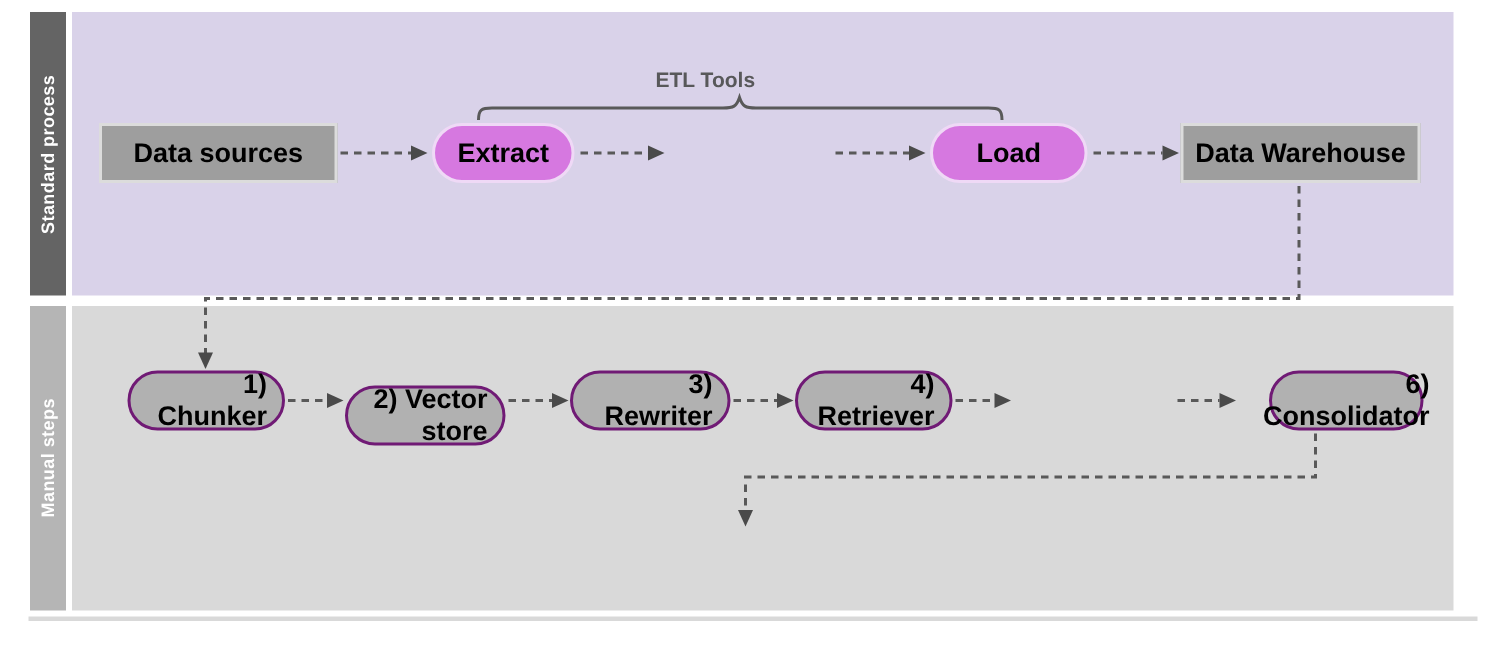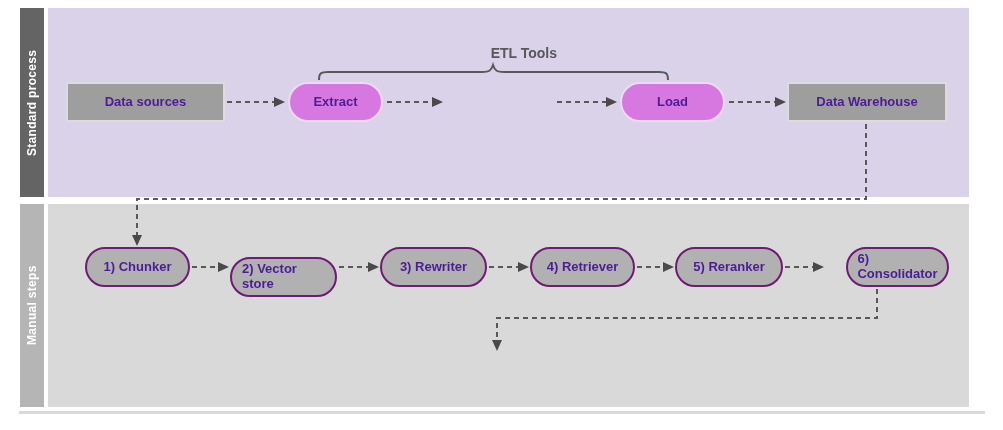--- a/index.html
+++ b/index.html
@@ -13,41 +13,41 @@
   .lane-label {
     position:absolute; left:20px; width:24px;
     display:flex; align-items:center; justify-content:center;
     writing-mode:vertical-rl; transform:rotate(180deg);
     color:#ffffff; font-weight:bold; font-size:12px; letter-spacing:0.3px;
   }
   .lane-label.standard { top:8px; height:189px; background:#646464; }
   .lane-label.manual { top:204px; height:203px; background:#b5b5b5; }
   .node {
     position:absolute; display:flex; align-items:center; justify-content:center;
-    color:#4c1d95; font-weight:bold; font-size:13px; text-align:left;
+    color:#000000; font-weight:bold; font-size:18px; text-align:right;
     line-height:1.15; box-sizing:border-box; height:40px;
   }
   .rect-node { background:#9e9e9e; border:2px solid #dcdcdc; }
   .pill { border-radius:20px; }
   .pill.pink { background:#d678e0; border:2px solid #efd9f6; }
   .pill.gray { background:#b1b1b1; border:2px solid #701a75; padding:0 10px; }
   .node.data-sources { left:66px; top:82px; width:159px; }
   .node.extract { left:288px; top:82px; width:95px; }
   .node.transform { left:446px; top:82px; width:107px; }
   .node.load { left:620px; top:82px; width:105px; }
   .node.data-warehouse { left:787px; top:82px; width:160px; }
   .node.step-0 { left:85px;  top:247px; width:105px; }
   .node.step-1 { left:230px; top:247px; width:107px;margin-top:10px; }
   .node.step-2 { left:380px; top:247px; width:107px; }
   .node.step-3 { left:530px; top:247px; width:105px; }
   .node.step-4 { left:675px; top:247px; width:108px; }
   .node.step-5 { left:846px; top:247px; width:103px; }
   .node.bad-output { left:418px; top:352px; width:159px; height:42px; background:#ffd966; border:2px solid #f2f2f2; }
   .etl-tools-label {
-    position:absolute; left:437px; top:45px; width:120px; text-align:right;
+    position:absolute; left:437px; top:45px; width:120px; text-align:left;
     color:#58585a; font-weight:bold; font-size:14px;
   }
   .connector-layer { position:absolute; left:0; top:0; pointer-events:none; }
   .bottom-divider { position:absolute; left:19px; top:411px; width:966px; height:3px; background:#d9d9d9; }
 </style>
 </head>
 <body>
 
 <div class="canvas">
 
@@ -91,19 +91,18 @@
 
   <div class="node rect-node data-sources">Data sources</div>
   <div class="node pill pink extract">Extract</div>
   <div class="node pill pink load">Load</div>
   <div class="node rect-node data-warehouse">Data Warehouse</div>
 
   <div class="node pill gray step-0">1) Chunker</div>
   <div class="node pill gray step-1">2) Vector store</div>
   <div class="node pill gray step-2">3) Rewriter</div>
   <div class="node pill gray step-3">4) Retriever</div>
-  <div class="node pill gray step-4">5) Reranker</div>
   <div class="node pill gray step-5">6) Consolidator</div>
 
 
   <div class="bottom-divider"></div>
 
 </div>
 
 </body></html>

